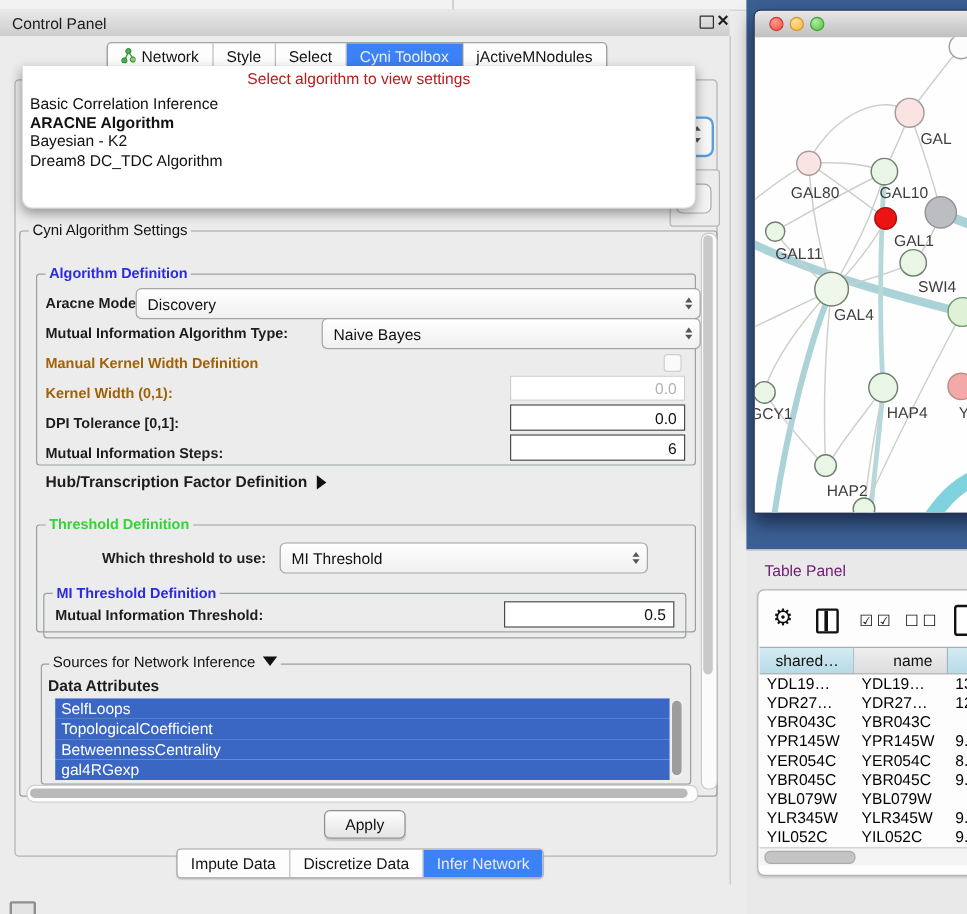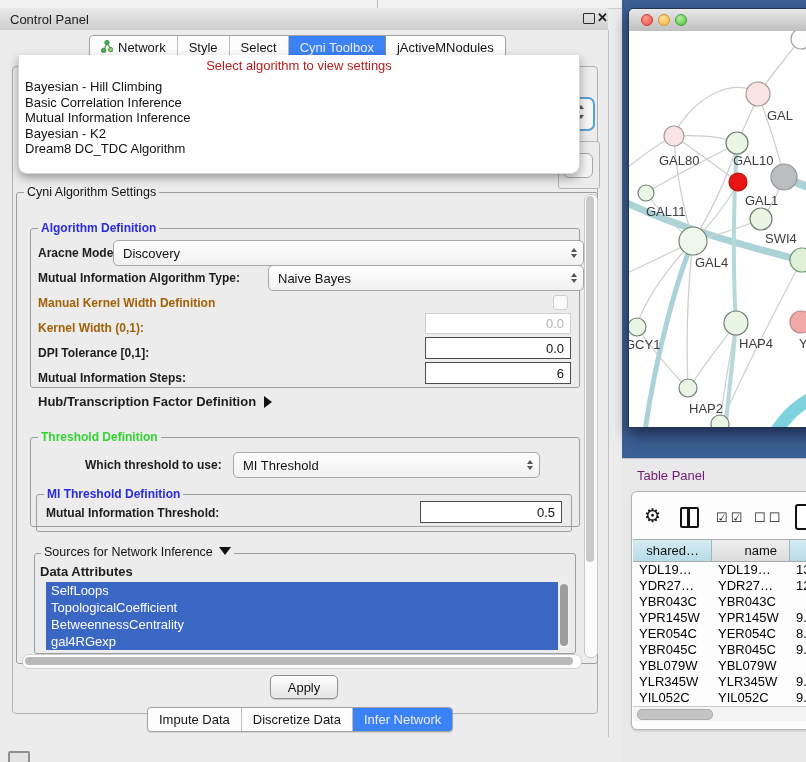--- a/index.html
+++ b/index.html
@@ -162,23 +162,22 @@
   <div class="frag-focus">
     <div style="position:absolute;left:5px;top:6px" class="tri-u"></div>
     <div style="position:absolute;left:5px;top:16px" class="tri-d"></div>
   </div>
   <div class="frag-panel"></div>
   <div class="frag-combo"></div>
 
   <div class="popup">
     <div class="popup-ph">Select algorithm to view settings</div>
     <div class="popup-items">
-      <div class="popup-item">Bayesian - Hill Climbing</div>
       <div class="popup-item">Basic Correlation Inference</div>
-      <div class="popup-item">Mutual Information Inference</div>
+      <div class="popup-item bold">ARACNE Algorithm</div>
       <div class="popup-item">Bayesian - K2</div>
       <div class="popup-item">Dream8 DC_TDC Algorithm</div>
     </div>
   </div>
 
   <div class="group" style="left:16px;top:192px;width:580px;height:470px">
     <span class="gtitle" style="font-weight:normal;font-size:12.5px">Cyni Algorithm Settings</span>
   </div>
   <div class="vscroll">
       <div class="thumb"></div>

